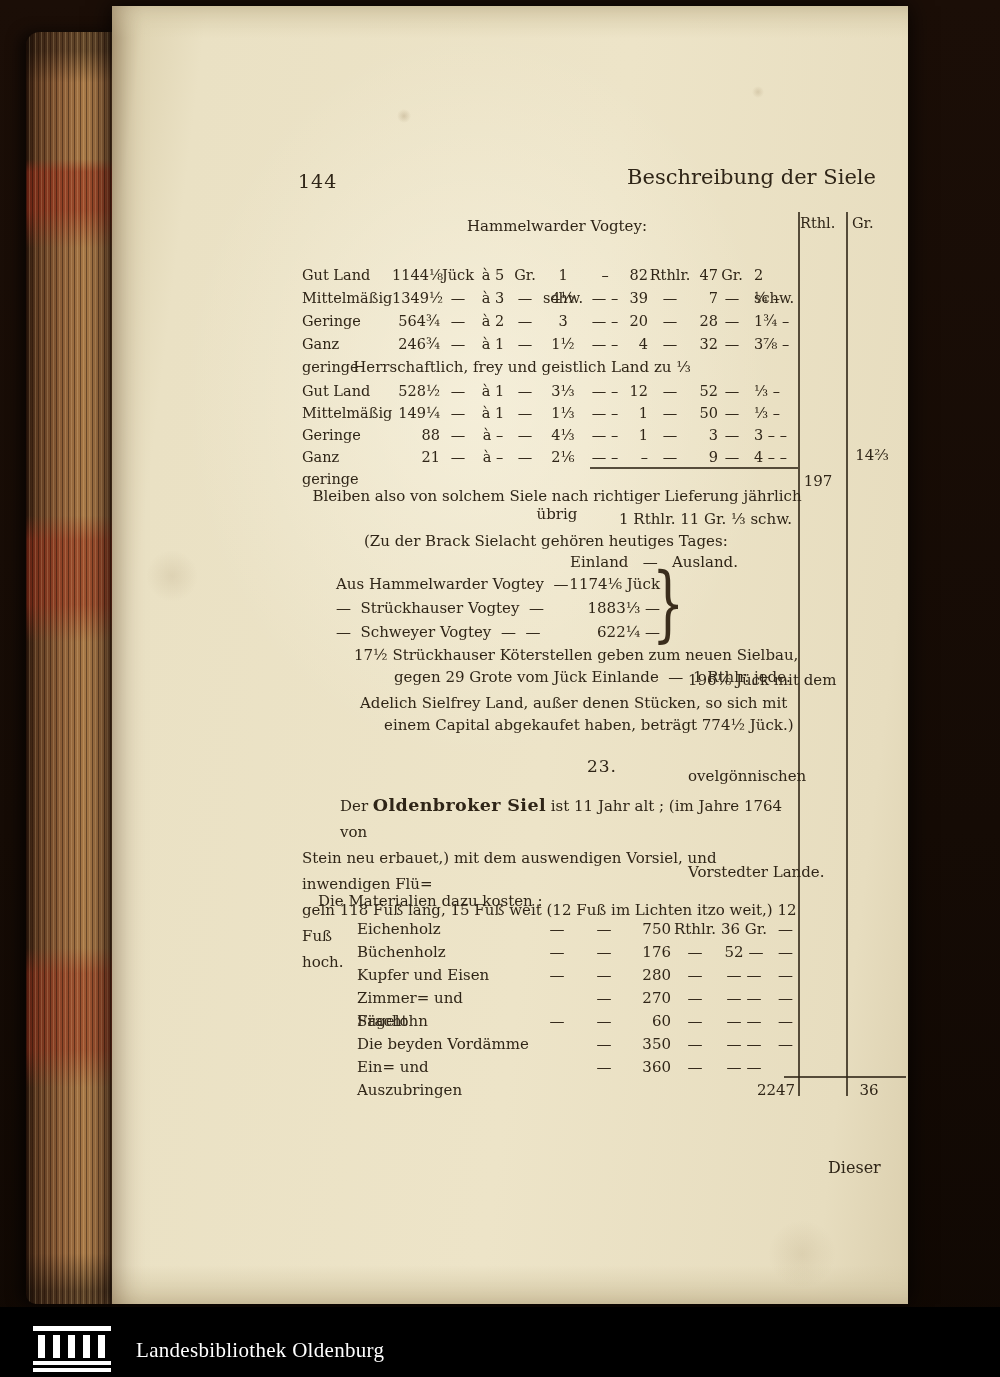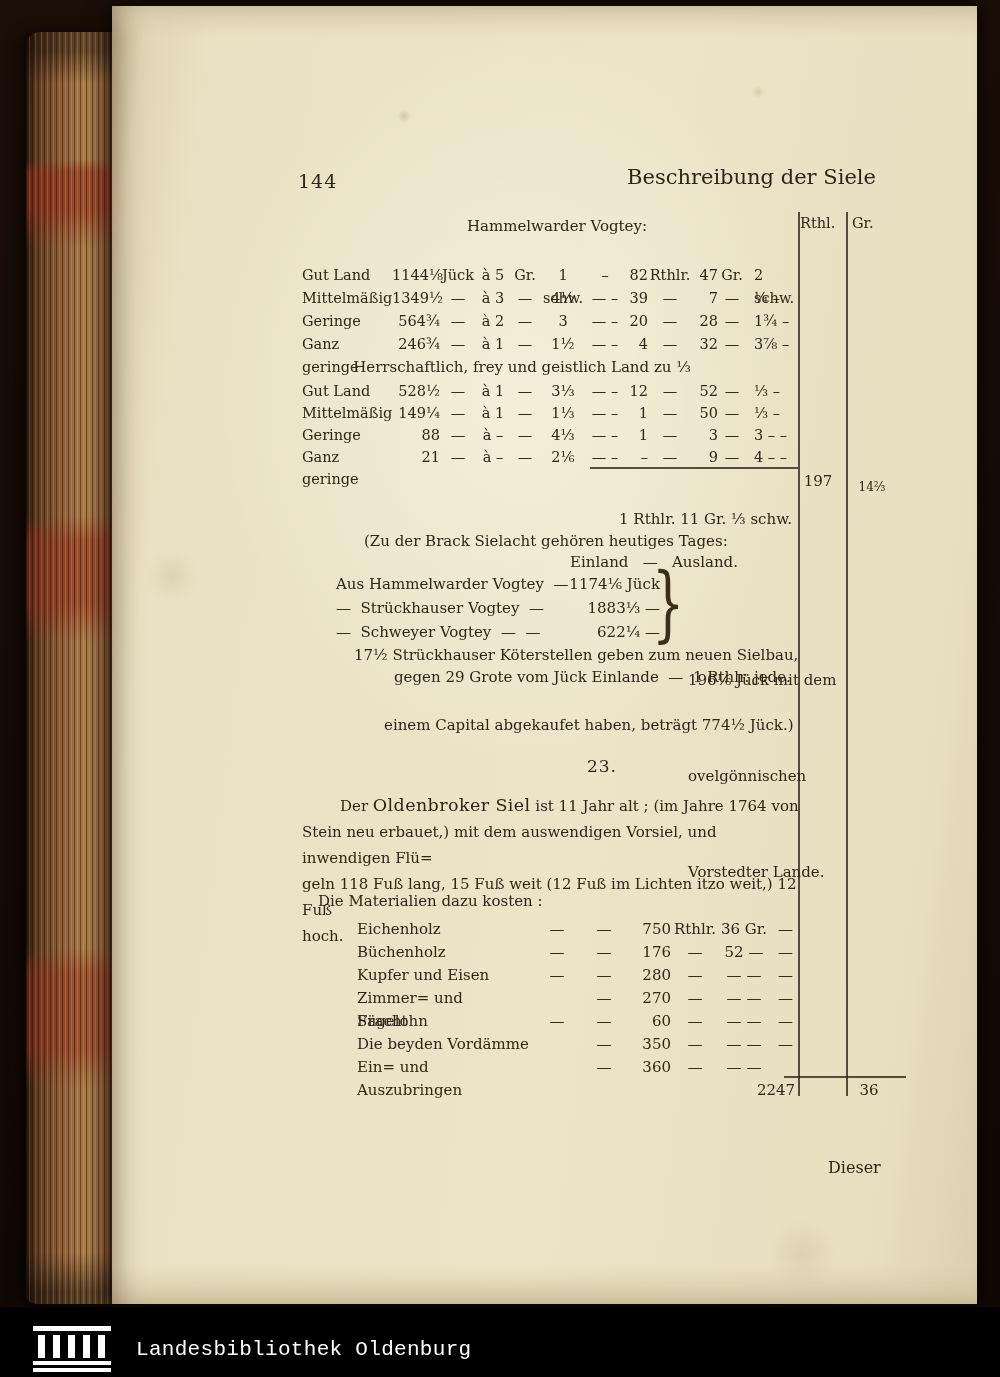--- a/index.html
+++ b/index.html
@@ -10,21 +10,21 @@
 
   
   .fore-edge{position:absolute;left:26px;top:32px;width:90px;height:1272px;border-radius:14px 0 0 10px;
     background:
       repeating-linear-gradient(90deg, rgba(30,14,6,.45) 0 1px, rgba(0,0,0,0) 1px 3px, rgba(255,225,170,.18) 3px 4px, rgba(0,0,0,0) 4px 6px),
       linear-gradient(180deg, rgba(0,0,0,.40) 0% 1.5%, rgba(0,0,0,0) 4% 10%, rgba(146,40,22,.55) 11% 14%, rgba(0,0,0,0) 17% 38%, rgba(146,40,22,.50) 40% 45%, rgba(0,0,0,0) 48% 72%, rgba(146,40,22,.45) 74% 80%, rgba(0,0,0,0) 83% 96%, rgba(0,0,0,.45) 99%),
       linear-gradient(90deg,#241208 0%,#5d3a20 12%,#8a5c36 38%,#a87a48 66%,#8a5e38 88%,#4a2c18 100%);
     box-shadow:-6px 0 14px rgba(0,0,0,.6)}
 
   
-  .page{position:absolute;left:112px;top:6px;width:865px;height:1298px;
+  .page{position:absolute;left:112px;top:6px;width:796px;height:1298px;
     background:
       radial-gradient(ellipse 420px 520px at 46% 30%, rgba(255,252,240,.45), rgba(255,252,240,0) 70%),
       linear-gradient(180deg,#dcd1af 0%, rgba(220,209,175,0) 2.5%, rgba(220,209,175,0) 97%, #d5c9a6 100%),
       linear-gradient(97deg,#c9bb97 0%,#e0d5b4 3.5%,#eae1c4 10%,#ede4c8 55%,#e7ddbf 90%,#dbcfae 100%);
     box-shadow:0 0 22px rgba(0,0,0,.85), inset 16px 0 30px -14px rgba(80,50,22,.55)}
   .page>div{position:absolute}
 
   .stains{inset:0;pointer-events:none;background:
     radial-gradient(circle at 292px 110px, rgba(110,80,35,.20), rgba(110,80,35,0) 7px),
     radial-gradient(circle at 646px 86px, rgba(110,80,35,.16), rgba(110,80,35,0) 6px),
@@ -48,21 +48,21 @@
   .tableB .trow{height:22px;line-height:22px}
   .trow span:nth-child(2),.trow span:nth-child(8),.trow span:nth-child(10){text-align:right}
   .trow span:nth-child(3),.trow span:nth-child(4),.trow span:nth-child(5),.trow span:nth-child(6),
   .trow span:nth-child(7),.trow span:nth-child(9),.trow span:nth-child(11){text-align:center}
   .trow span:nth-child(12){text-align:left;padding-left:8px}
 
   .secb-heading{left:190px;top:352px;width:440px;text-align:center;font-size:15px}
 
   .sum-rule{left:478px;top:461px;width:208px;height:2px;background:rgba(47,37,23,.8)}
   .subtotal-rthl{left:684px;top:466px;width:44px;text-align:center;font-size:15px}
-  .subtotal-gr{left:736px;top:474px;width:48px;text-align:center;font-size:12px}
+  .subtotal-gr{left:736px;top:440px;width:48px;text-align:center;font-size:15px}
 
   .remainder1{left:190px;top:481px;width:510px;text-align:center;font-size:15px}
   .remainder2{left:190px;top:504px;width:490px;text-align:right;font-size:15px}
 
   .sielacht-intro{left:252px;top:526px;font-size:15px}
   .einland-heads{left:458px;top:547px;font-size:15px;white-space:pre}
 
   .vogtey{left:224px;top:566px;font-size:15px;width:480px}
   .srow{display:flex;justify-content:space-between;width:324px;height:24px;line-height:24px}
   .srow .lbl{white-space:pre}
@@ -71,38 +71,38 @@
   .ausland{position:absolute;left:352px;top:0;line-height:24px;white-space:pre}
 
   .koeter1{left:242px;top:640px;font-size:15px}
   .koeter2{left:282px;top:662px;font-size:15px;white-space:pre}
   .adelich1{left:248px;top:688px;font-size:15px}
   .adelich2{left:272px;top:710px;font-size:15px}
 
   .sec-num{left:190px;top:750px;width:600px;text-align:center;font-size:17px;letter-spacing:1px}
   .p23{left:190px;top:786px;width:504px;font-size:15px;line-height:26px}
   .p23 .l1{padding-left:38px}
-  .p23 .emph{font-size:17.5px;font-weight:normal;letter-spacing:.4px}
+  .p23 .emph{font-size:17.5px;font-weight:bold;letter-spacing:.4px}
 
   .mat-heading{left:206px;top:886px;font-size:15px}
   .materials{left:245px;top:912px}
   .mrow{display:grid;grid-template-columns:178px 44px 50px 42px 48px 50px 33px;height:23px;line-height:23px;font-size:15px}
   .mrow span:nth-child(2),.mrow span:nth-child(3),.mrow span:nth-child(5),
   .mrow span:nth-child(6),.mrow span:nth-child(7){text-align:center}
   .mrow span:nth-child(4){text-align:right}
 
   .total-rule{left:672px;top:1070px;width:122px;height:2px;background:rgba(47,37,23,.8)}
   .total-rthl{left:638px;top:1075px;width:52px;text-align:center;font-size:15px}
   .total-gr{left:736px;top:1075px;width:42px;text-align:center;font-size:15px}
   .catchword{left:716px;top:1152px;font-size:16px}
 
   
   .footer{position:absolute;left:0;top:1307px;width:1000px;height:70px;background:#000}
   .footer-logo{position:absolute;left:32px;top:1326px}
-  .footer-text{position:absolute;left:136px;top:1338px;font-family:Liberation Mono, monospace;
+  .footer-text{position:absolute;left:136px;top:1338px;font-family:Liberation Serif, serif;
                font-size:21px;color:#fff;letter-spacing:.3px}
 </style>
 </head>
 <body>
 
 <div class="fore-edge"></div>
 
 <div class="page">
   <div class="stains"></div>
 
@@ -243,20 +243,21 @@
         <span>9</span>
         <span>—</span>
         <span>4 – –</span>
       </div>
     </div>
 
   <div class="sum-rule"></div>
   <div class="subtotal-rthl">197</div>
   <div class="subtotal-gr">14⅔</div>
 
+  <div class="remainder1">Bleiben also von solchem Siele nach richtiger Lieferung jährlich übrig</div>
   <div class="remainder2">1 Rthlr. 11 Gr. ⅓ schw.</div>
 
   <div class="sielacht-intro">(Zu der Brack Sielacht gehören heutiges Tages:</div>
   <div class="einland-heads">Einland   —   Ausland.</div>
 
   <div class="vogtey">
     <div>
 
         <div class="srow">
           <span class="lbl">Aus Hammelwarder Vogtey  —</span>
@@ -280,20 +281,21 @@
         <div>196⅙ Jück mit dem</div>
       
         <div>ovelgönnischen</div>
       
         <div>Vorstedter Lande.</div>
       </div>
   </div>
 
   <div class="koeter1">17½ Strückhauser Köterstellen geben zum neuen Sielbau,</div>
   <div class="koeter2">gegen 29 Grote vom Jück Einlande  —  1 Rthlr. jede.</div>
+  <div class="adelich1">Adelich Sielfrey Land, außer denen Stücken, so sich mit</div>
   <div class="adelich2">einem Capital abgekaufet haben, beträgt 774½ Jück.)</div>
 
   <div class="sec-num">23.</div>
 
   <div class="p23">
     <div class="l1"><span>Der </span><span class="emph">Oldenbroker Siel</span><span> ist 11 Jahr alt ;  (im Jahre 1764 von</span>
     </div>
     <div>
 
         <div>Stein neu erbauet,) mit dem auswendigen Vorsiel, und inwendigen Flü=</div>

